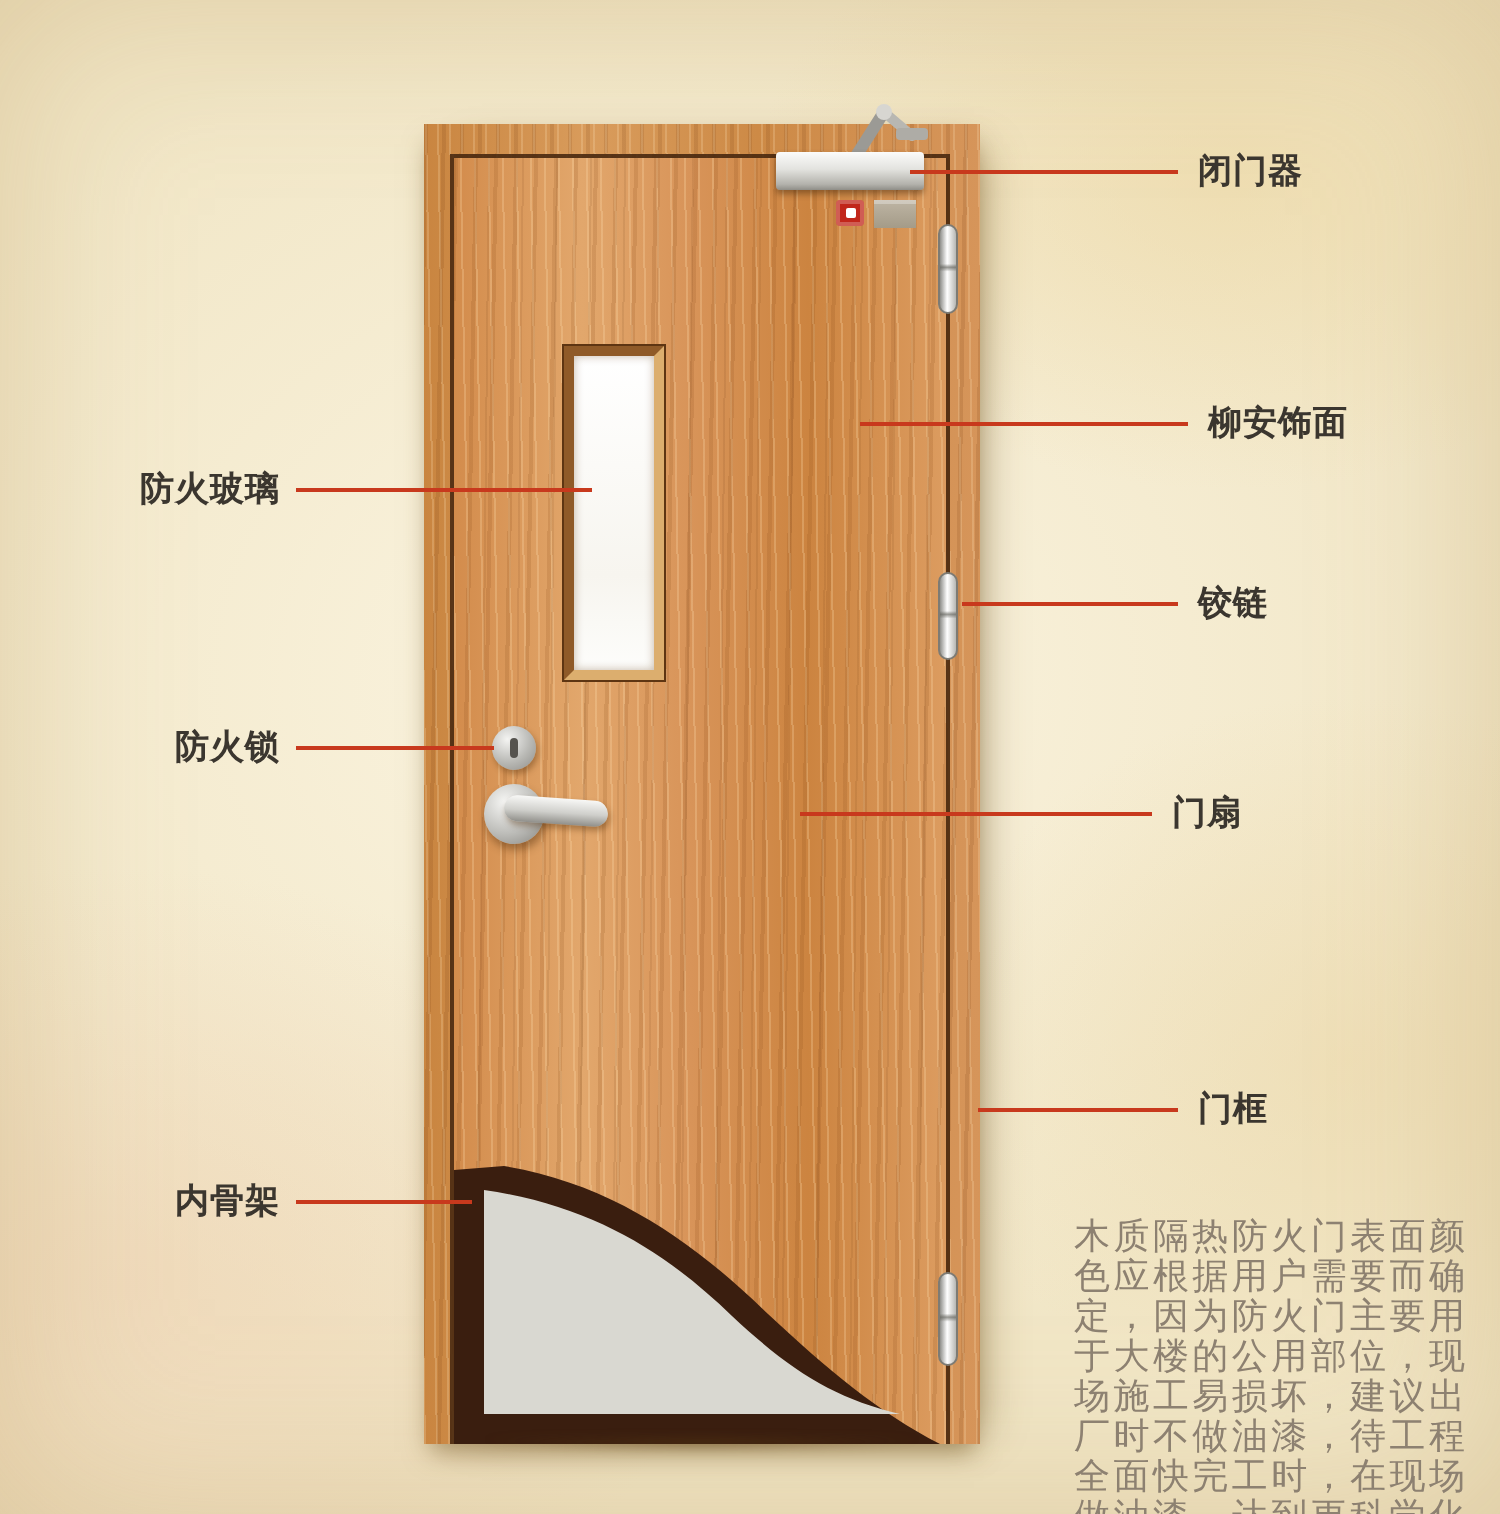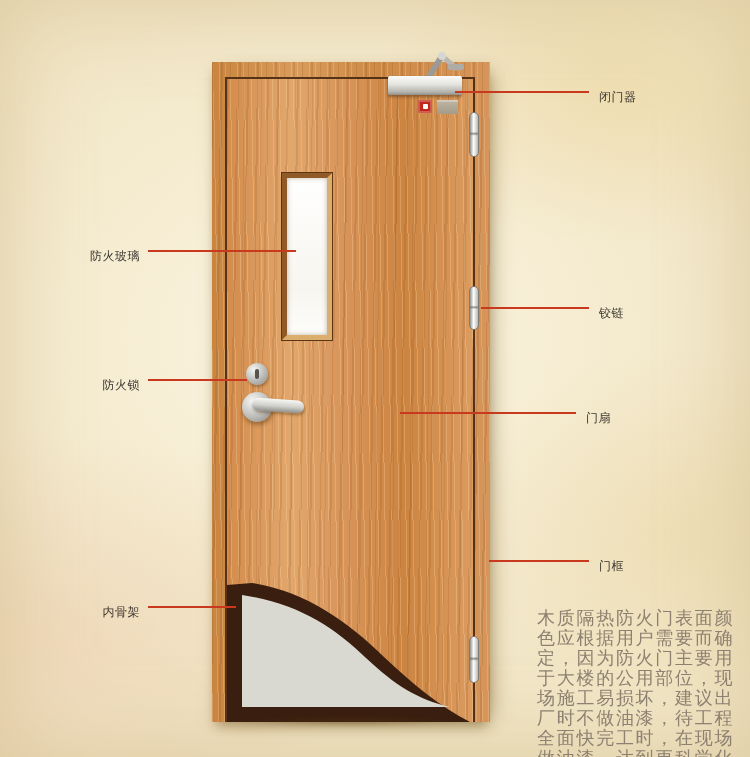--- a/index.html
+++ b/index.html
@@ -107,22 +107,22 @@
   .cutaway{position:absolute;left:0;top:0;width:278px;height:660px;}
   .door-floor-shadow{
     position:absolute;left:-8px;top:657px;width:294px;height:10px;
     background:radial-gradient(ellipse 50% 100% at 50% 0,rgba(90,60,20,.5),transparent 75%);
     filter:blur(2px);
   }
   
   .callout{position:absolute;display:flex;align-items:center;}
   .callout .leader{height:2px;background:var(--leader-red);flex:0 0 auto;}
   .callout .label{
-    font-size:12px;line-height:22px;color:var(--label-text);font-weight:400;
-    letter-spacing:.5px;white-space:nowrap;margin-top:11px;
+    font-size:17px;line-height:22px;color:var(--label-text);font-weight:700;
+    letter-spacing:.5px;white-space:nowrap;
   }
   .callout.left .label{width:100px;text-align:right;margin-right:8px;}
   .callout.right .label{margin-left:10px;}
   
   .note{
     position:absolute;left:537px;top:608px;width:196px;margin:0;
     font-size:18px;line-height:20px;color:var(--note-text);
     text-align:justify;letter-spacing:.5px;
   }
 </style>
@@ -164,20 +164,24 @@
     <div class="handle-rose"></div>
     <div class="handle-lever"></div>
 
     <div class="door-floor-shadow"></div>
   </div>
 
   <div class="callout right" style="left:455px;top:75px">
     <span class="leader" style="width:134px"></span>
     <span class="label">闭门器</span>
   </div>
+  <div class="callout right" style="left:430px;top:201px">
+    <span class="leader" style="width:164px"></span>
+    <span class="label">柳安饰面</span>
+  </div>
   <div class="callout right" style="left:481px;top:291px">
     <span class="leader" style="width:108px"></span>
     <span class="label">铰链</span>
   </div>
   <div class="callout right" style="left:400px;top:396px">
     <span class="leader" style="width:176px"></span>
     <span class="label">门扇</span>
   </div>
   <div class="callout left" style="left:40px;top:234px">
     <span class="label">防火玻璃</span>

